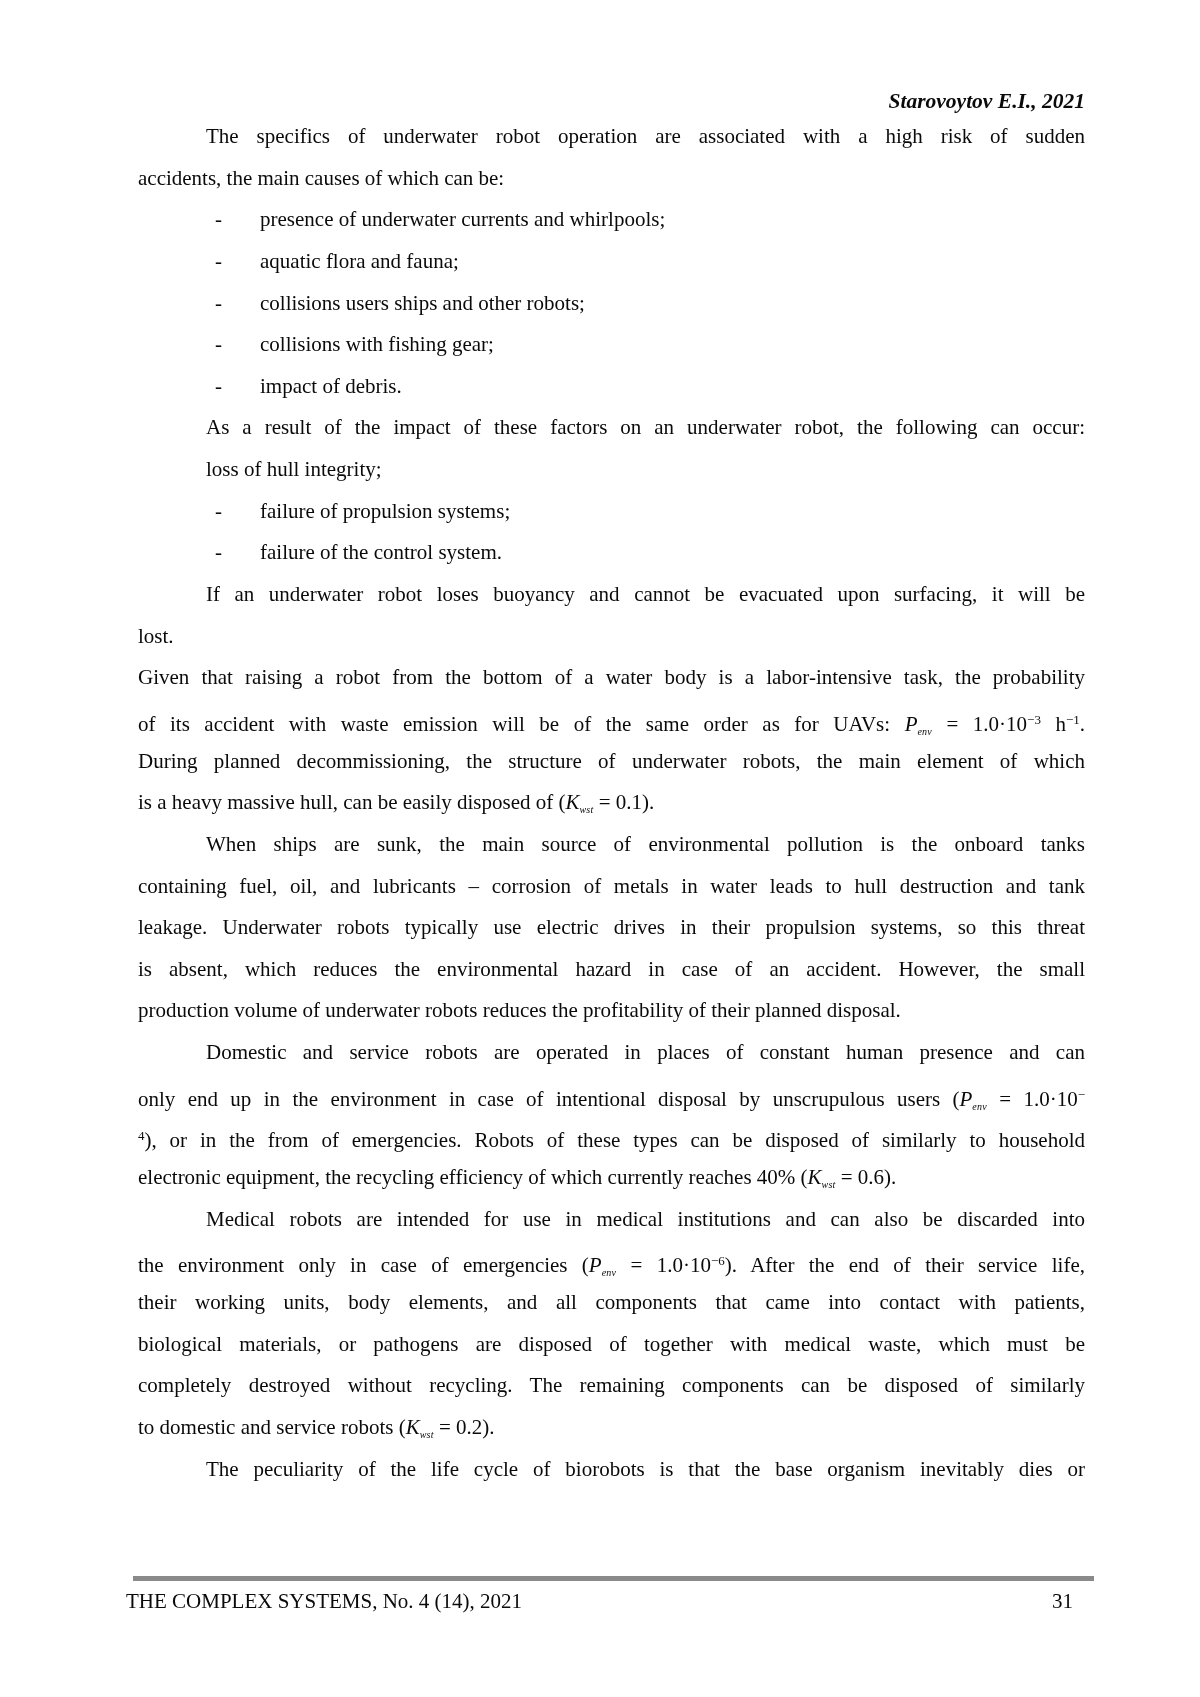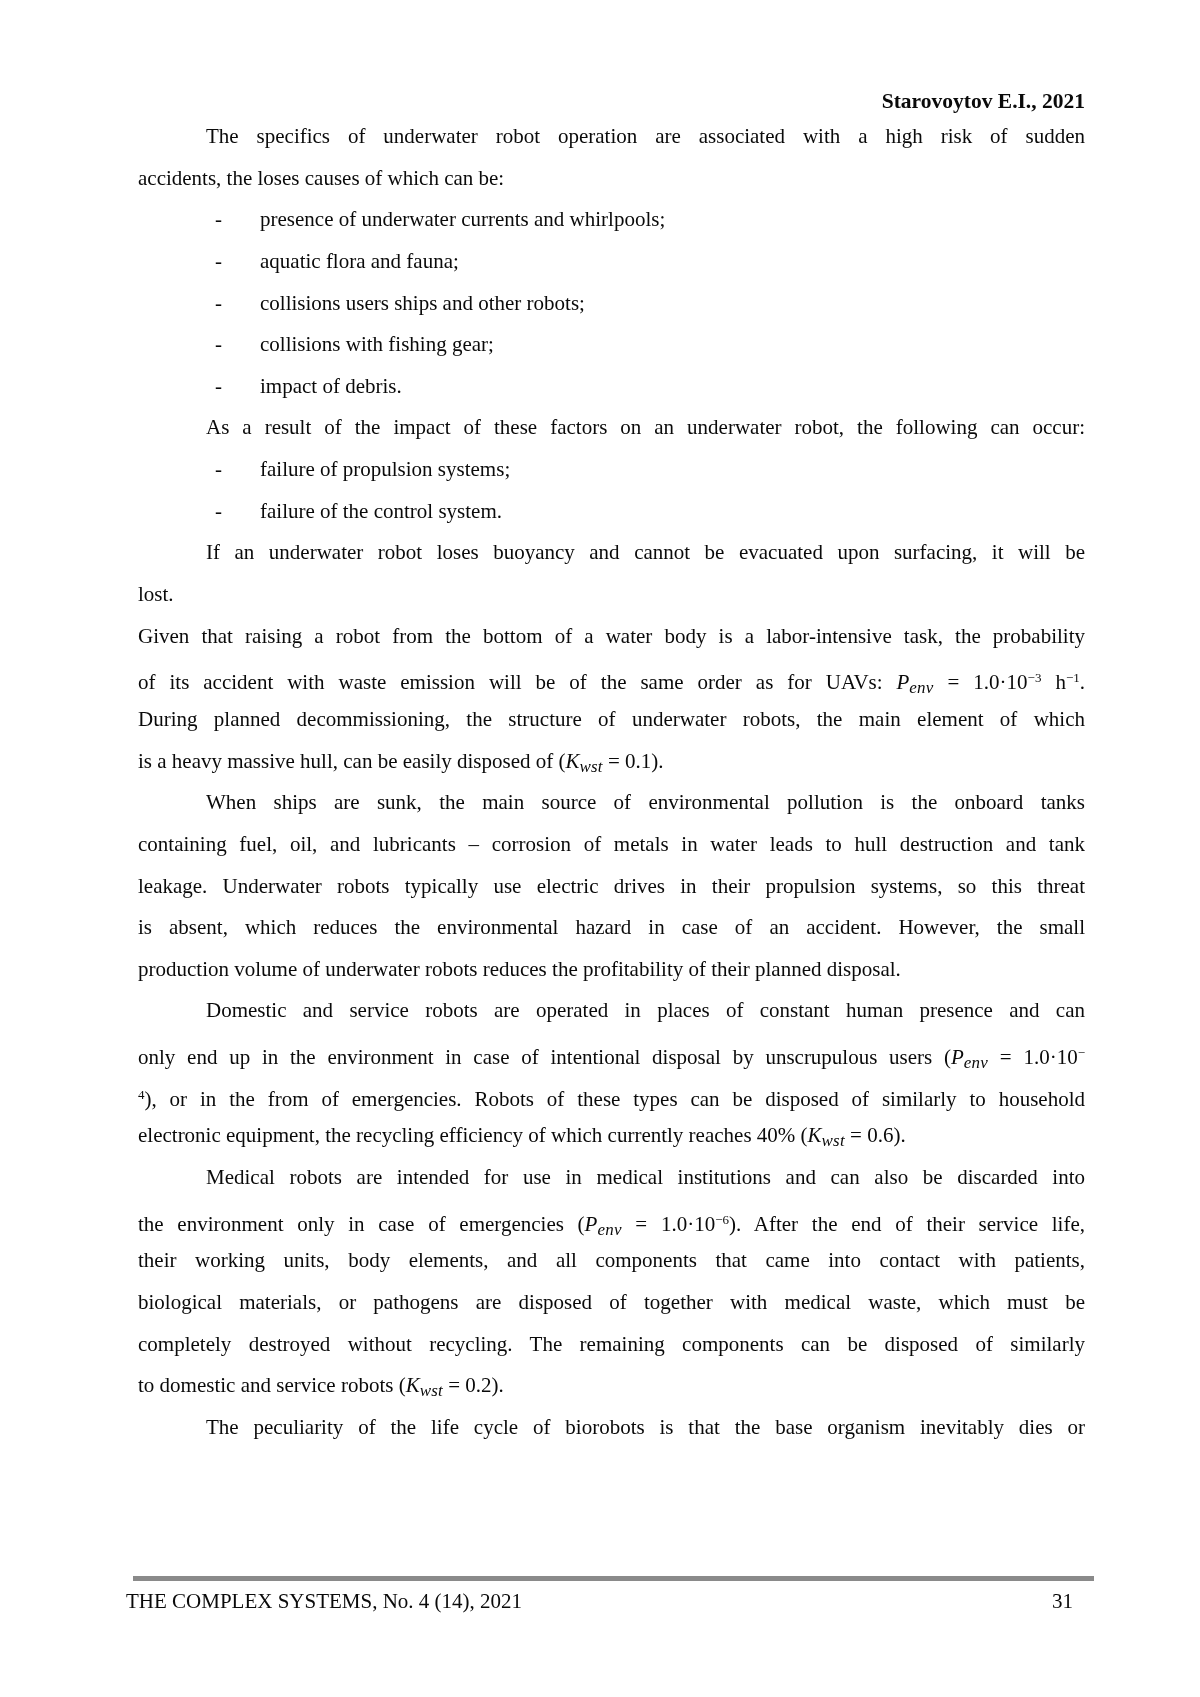--- a/index.html
+++ b/index.html
@@ -8,63 +8,64 @@
     width:1200px;height:1697px;
     margin:0 auto;
     background:#ffffff;
     font-family:"Liberation Serif","DejaVu Serif",serif;
     color:#0a0a0a;
     overflow:hidden;
   }
   .header-line{
     position:absolute;left:138px;width:947px;top:88px;
     text-align:right;
-    font-weight:bold;
+    font-weight:bold;font-style:italic;
     font-size:21.5px;line-height:26px;
   }
   .body-lines{
     position:absolute;left:138px;width:947px;top:116px;
     font-size:21px;
   }
   .line{
     height:41.65px;line-height:41.65px;
     max-height:41.65px;overflow:hidden;
     text-align:left;
   }
   .line.j{text-align:justify;text-align-last:justify;}
   .line.ind{padding-left:68px;}
   .line.list{padding-left:77px;}
   .hyphen{display:inline-block;width:45px;}
   .s-i{font-style:italic;}
-  .s-isub{font-style:italic;font-size:17px;vertical-align:-4px;letter-spacing:0.2px;}
+  .s-isub{font-style:italic;font-size:10px;vertical-align:-4px;letter-spacing:0.2px;}
   .s-sup{font-size:13px;vertical-align:7px;}
   .footer-rule{
     position:absolute;left:133px;top:1576px;width:961px;height:5px;
   }
   .footer-row{
     position:absolute;left:126px;width:947px;top:1586px;
     font-size:21px;line-height:30px;
     display:flex;justify-content:space-between;
   }
 </style>
 </head>
 <body>
 
 <div class="page">
   <div class="header-line">Starovoytov E.I., 2021</div>
 
   <div class="body-lines">
       <div class="line j ind"><span>The specifics of underwater robot operation are associated with a high risk of sudden</span></div>
-      <div class="line"><span>accidents, the loses causes of which can be:</span></div>
+      <div class="line"><span>accidents, the main causes of which can be:</span></div>
       <div class="line list"><span class="hyphen">-</span><span>presence of underwater currents and whirlpools;</span></div>
       <div class="line list"><span class="hyphen">-</span><span>aquatic flora and fauna;</span></div>
       <div class="line list"><span class="hyphen">-</span><span>collisions users ships and other robots;</span></div>
       <div class="line list"><span class="hyphen">-</span><span>collisions with fishing gear;</span></div>
       <div class="line list"><span class="hyphen">-</span><span>impact of debris.</span></div>
       <div class="line j ind"><span>As a result of the impact of these factors on an underwater robot, the following can occur:</span></div>
+      <div class="line ind"><span>loss of hull integrity;</span></div>
       <div class="line list"><span class="hyphen">-</span><span>failure of propulsion systems;</span></div>
       <div class="line list"><span class="hyphen">-</span><span>failure of the control system.</span></div>
       <div class="line j ind"><span>If an underwater robot loses buoyancy and cannot be evacuated upon surfacing, it will be</span></div>
       <div class="line"><span>lost.</span></div>
       <div class="line j"><span>Given that raising a robot from the bottom of a water body is a labor-intensive task, the probability</span></div>
       <div class="line j"><span>of its accident with waste emission will be of the same order as for UAVs: </span><span class="s-i">P</span><span class="s-isub">env</span><span> = 1.0·10</span><span class="s-sup">−3</span><span> h</span><span class="s-sup">−1</span><span>.</span></div>
       <div class="line j"><span>During planned decommissioning, the structure of underwater robots, the main element of which</span></div>
       <div class="line"><span>is a heavy massive hull, can be easily disposed of (</span><span class="s-i">K</span><span class="s-isub">wst</span><span> = 0.1).</span></div>
       <div class="line j ind"><span>When ships are sunk, the main source of environmental pollution is the onboard tanks</span></div>
       <div class="line j"><span>containing fuel, oil, and lubricants – corrosion of metals in water leads to hull destruction and tank</span></div>

